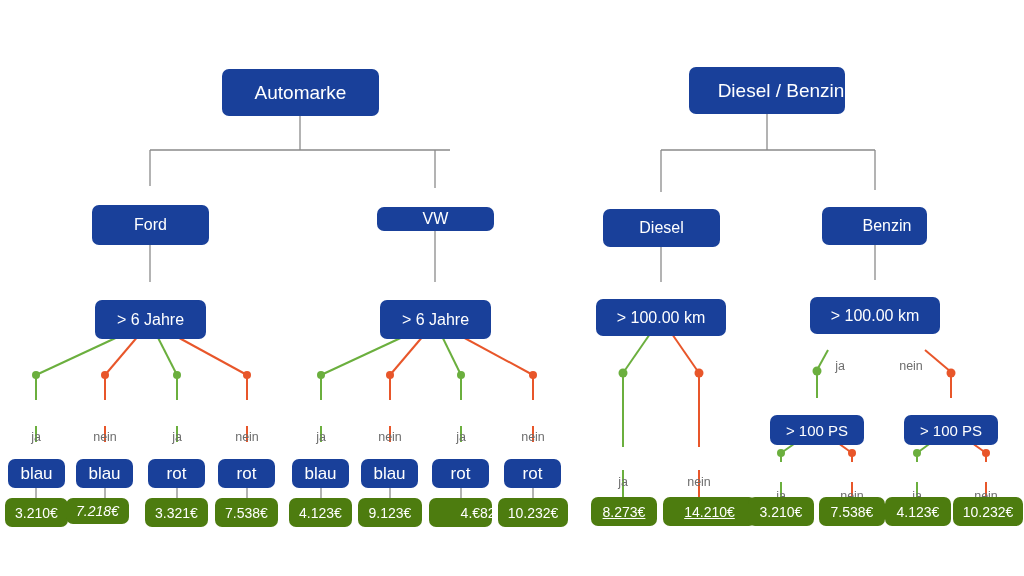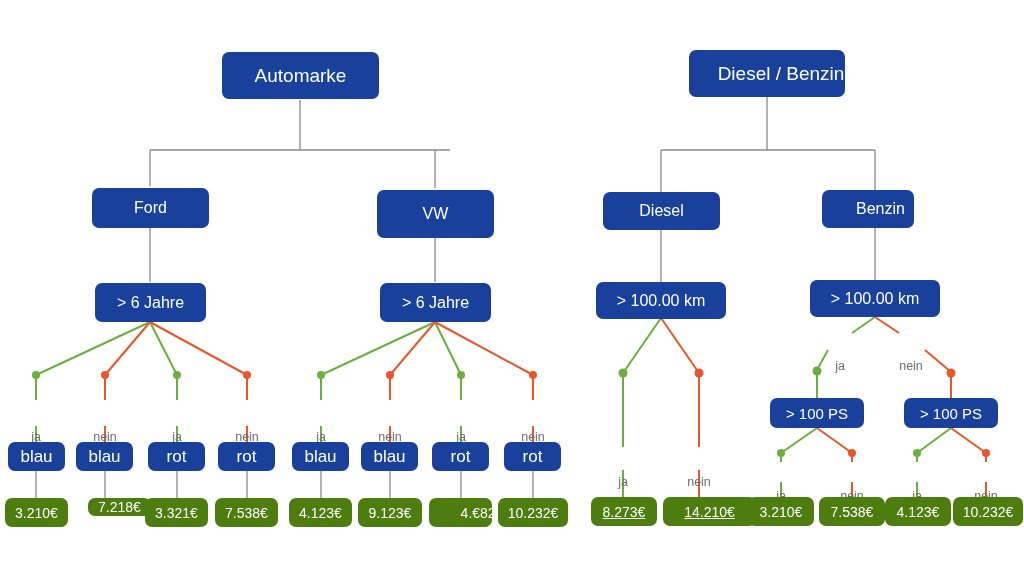--- a/index.html
+++ b/index.html
@@ -16,21 +16,21 @@
 
   .node{
     position:absolute;
     box-sizing:border-box;
     display:flex;align-items:center;justify-content:center;
     color:#ffffff;
     border-radius:7px;
     white-space:nowrap;
     line-height:1;
   }
-  .node.blue{ background:#19409A; }
+  .node.blue{ background:#19409A;margin-top:17px; }
   .node.value{ background:#4d7c0f; border-radius:7px; }
 
   .t-root{ font-size:19px; }
   .t-mid{  font-size:16px; }
   .t-cond{ font-size:16px; }
   .t-leaf{ font-size:17px; }
   .t-val{  font-size:14px; }
   .t-cond-sm{ font-size:15px; }
 
   .elabel{
@@ -141,21 +141,21 @@
     <circle cx="986" cy="453" r="4" fill="#E8562A"></circle>
     <path d="M917 453 L917 462" stroke="#6BAF3E" stroke-width="2" fill="none"></path>
     <path d="M986 453 L986 462" stroke="#E8562A" stroke-width="2" fill="none"></path>
     <path d="M917 482 L917 497" stroke="#6BAF3E" stroke-width="2" fill="none"></path>
     <path d="M986 482 L986 497" stroke="#E8562A" stroke-width="2" fill="none"></path>
   </svg>
 
   <div class="node blue t-root" style="left:222px;top:52px;width:157px;height:47px;">Automarke</div>
 
   <div class="node blue t-mid" style="left:92px;top:188px;width:117px;height:40px;">Ford</div>
-  <div class="node blue t-mid" style="left:377px;top:190px;width:117px;height:48px;">VW</div>
+  <div class="node blue t-mid" style="left:377px;top:190px;width:117px;height:24px;">VW</div>
 
   <div class="node blue t-cond" style="left:95px;top:283px;width:111px;height:39px;">&gt; 6 Jahre</div>
   <div class="node blue t-cond" style="left:380px;top:283px;width:111px;height:39px;">&gt; 6 Jahre</div>
 
   <div class="elabel" style="left:36px;top:413px;">ja</div>
   <div class="elabel" style="left:105px;top:413px;">nein</div>
   <div class="elabel" style="left:177px;top:413px;">ja</div>
   <div class="elabel" style="left:247px;top:413px;">nein</div>
   <div class="elabel" style="left:321px;top:413px;">ja</div>
   <div class="elabel" style="left:390px;top:413px;">nein</div>
@@ -165,32 +165,32 @@
   <div class="node blue t-leaf" style="left:8px;top:442px;width:57px;height:29px;">blau</div>
   <div class="node blue t-leaf" style="left:76px;top:442px;width:57px;height:29px;">blau</div>
   <div class="node blue t-leaf" style="left:148px;top:442px;width:57px;height:29px;">rot</div>
   <div class="node blue t-leaf" style="left:218px;top:442px;width:57px;height:29px;">rot</div>
   <div class="node blue t-leaf" style="left:292px;top:442px;width:57px;height:29px;">blau</div>
   <div class="node blue t-leaf" style="left:361px;top:442px;width:57px;height:29px;">blau</div>
   <div class="node blue t-leaf" style="left:432px;top:442px;width:57px;height:29px;">rot</div>
   <div class="node blue t-leaf" style="left:504px;top:442px;width:57px;height:29px;">rot</div>
 
   <div class="node value t-val" style="left:5px;top:498px;width:63px;height:29px;">3.210€</div>
-  <div class="node value t-val" style="left:88px;top:498px;width:63px;height:18px;">7.218€</div>
+  <div class="node value t-val" style="left:66px;top:498px;width:63px;height:26px;font-style:italic;">7.218€</div>
   <div class="node value t-val" style="left:145px;top:498px;width:63px;height:29px;">3.321€</div>
   <div class="node value t-val" style="left:215px;top:498px;width:63px;height:29px;">7.538€</div>
   <div class="node value t-val" style="left:289px;top:498px;width:63px;height:29px;">4.123€</div>
   <div class="node value t-val" style="left:358px;top:498px;width:64px;height:29px;">9.123€</div>
   <div class="node value t-val" style="left:429px;top:498px;width:63px;height:29px;padding-left:43px;">4.€826</div>
   <div class="node value t-val" style="left:498px;top:498px;width:70px;height:29px;">10.232€</div>
 
   <div class="node blue t-root" style="left:689px;top:50px;width:156px;height:47px;padding-left:28px;">Diesel / Benzin</div>
 
   <div class="node blue t-mid" style="left:603px;top:192px;width:117px;height:38px;">Diesel</div>
-  <div class="node blue t-mid" style="left:822px;top:190px;width:92px;height:38px;padding-left:25px;">Benzin</div>
+  <div class="node blue t-mid" style="left:822px;top:190px;width:105px;height:38px;padding-left:25px;">Benzin</div>
 
   <div class="node blue t-cond" style="left:596px;top:282px;width:130px;height:37px;">&gt; 100.00 km</div>
   <div class="node blue t-cond" style="left:810px;top:280px;width:130px;height:37px;">&gt; 100.00 km</div>
 
   <div class="elabel" style="left:840px;top:342px;">ja</div>
   <div class="elabel" style="left:911px;top:342px;">nein</div>
 
   <div class="node blue t-cond-sm" style="left:770px;top:398px;width:94px;height:30px;">&gt; 100 PS</div>
   <div class="node blue t-cond-sm" style="left:904px;top:398px;width:94px;height:30px;">&gt; 100 PS</div>
 

